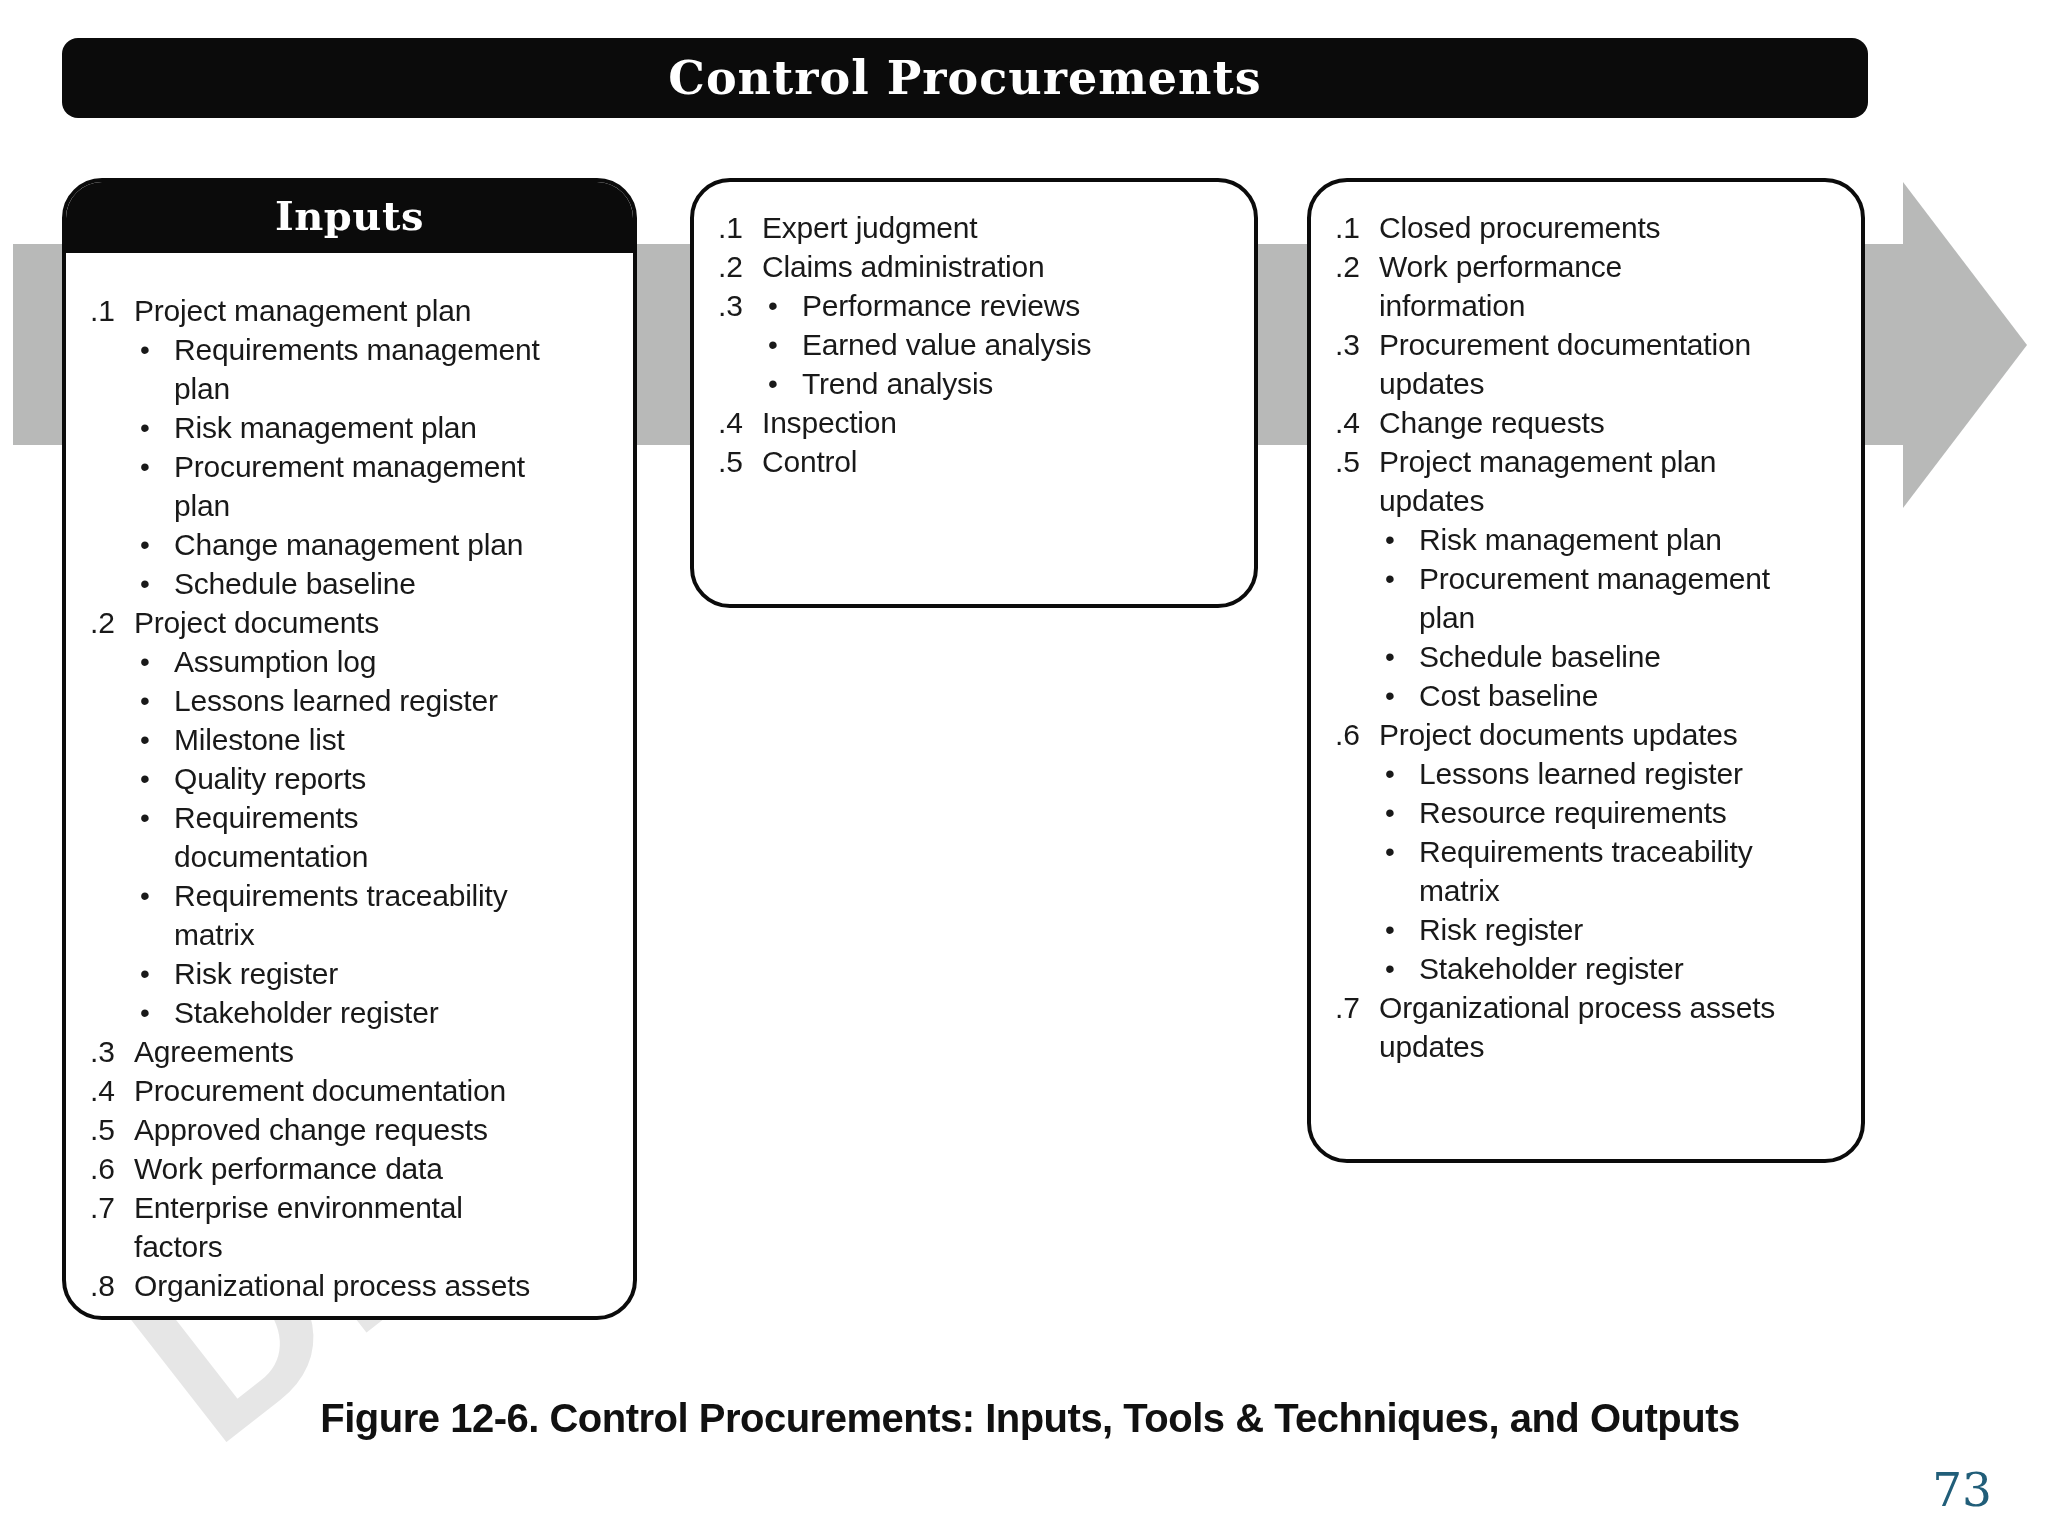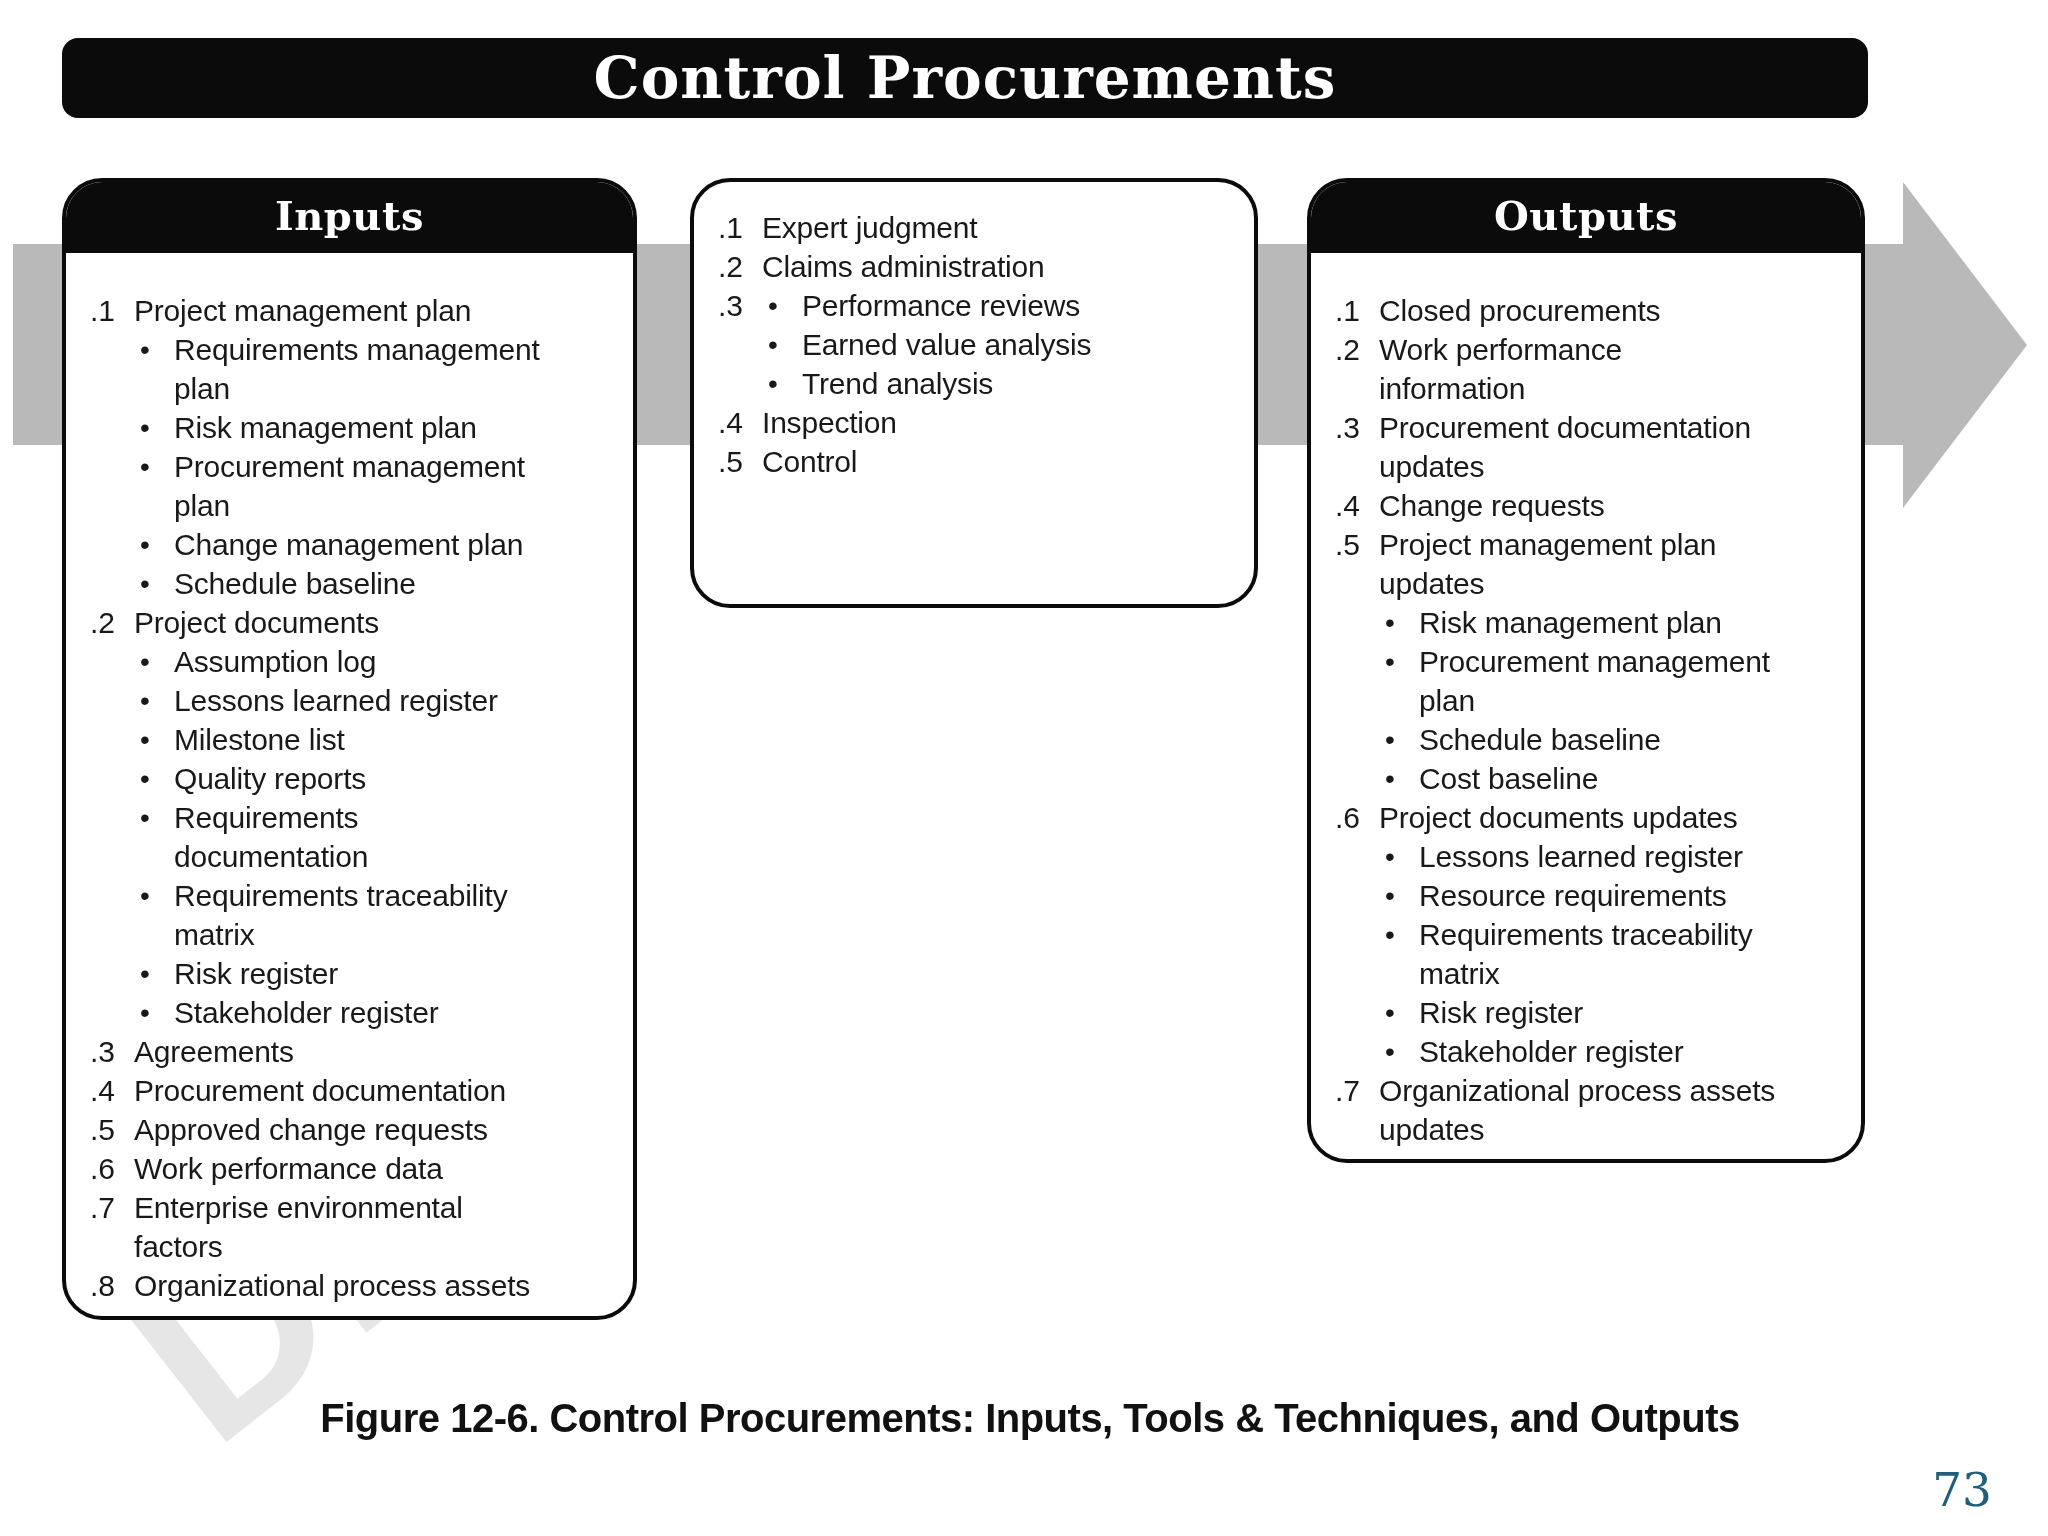--- a/index.html
+++ b/index.html
@@ -27,21 +27,21 @@
     transform:rotate(-38deg);transform-origin:0 0;
     color:#ececec;
   }
 
   
   .title-bar{
     position:absolute;z-index:3;
     left:62px;top:38px;width:1806px;height:80px;
     background:#0b0b0b;border-radius:16px;
     color:#ffffff;text-align:center;line-height:80px;
-    font-family:"DejaVu Serif", serif;font-weight:bold;font-size:58px;
+    font-family:"DejaVu Serif", serif;font-weight:bold;font-size:46px;
     letter-spacing:1px;
   }
 
   
   .arrow-shaft{
     position:absolute;z-index:1;
     left:13px;top:244px;width:1890px;height:201px;
     background:#b8b9b8;
   }
   .arrow-head{
@@ -254,21 +254,20 @@
           </div>
           <div class="item">
             <span class="num">.5</span>
             <div>
               <div class="txt">Control</div>
             </div>
           </div>
         </div>
       </section>
       <section class="box col-2">
-        <div class="box-header">Outputs</div>
         <div class="box-body">
           <div class="item">
             <span class="num">.1</span>
             <div>
               <div class="txt">Closed procurements</div>
             </div>
           </div>
           <div class="item">
             <span class="num">.2</span>
             <div>

